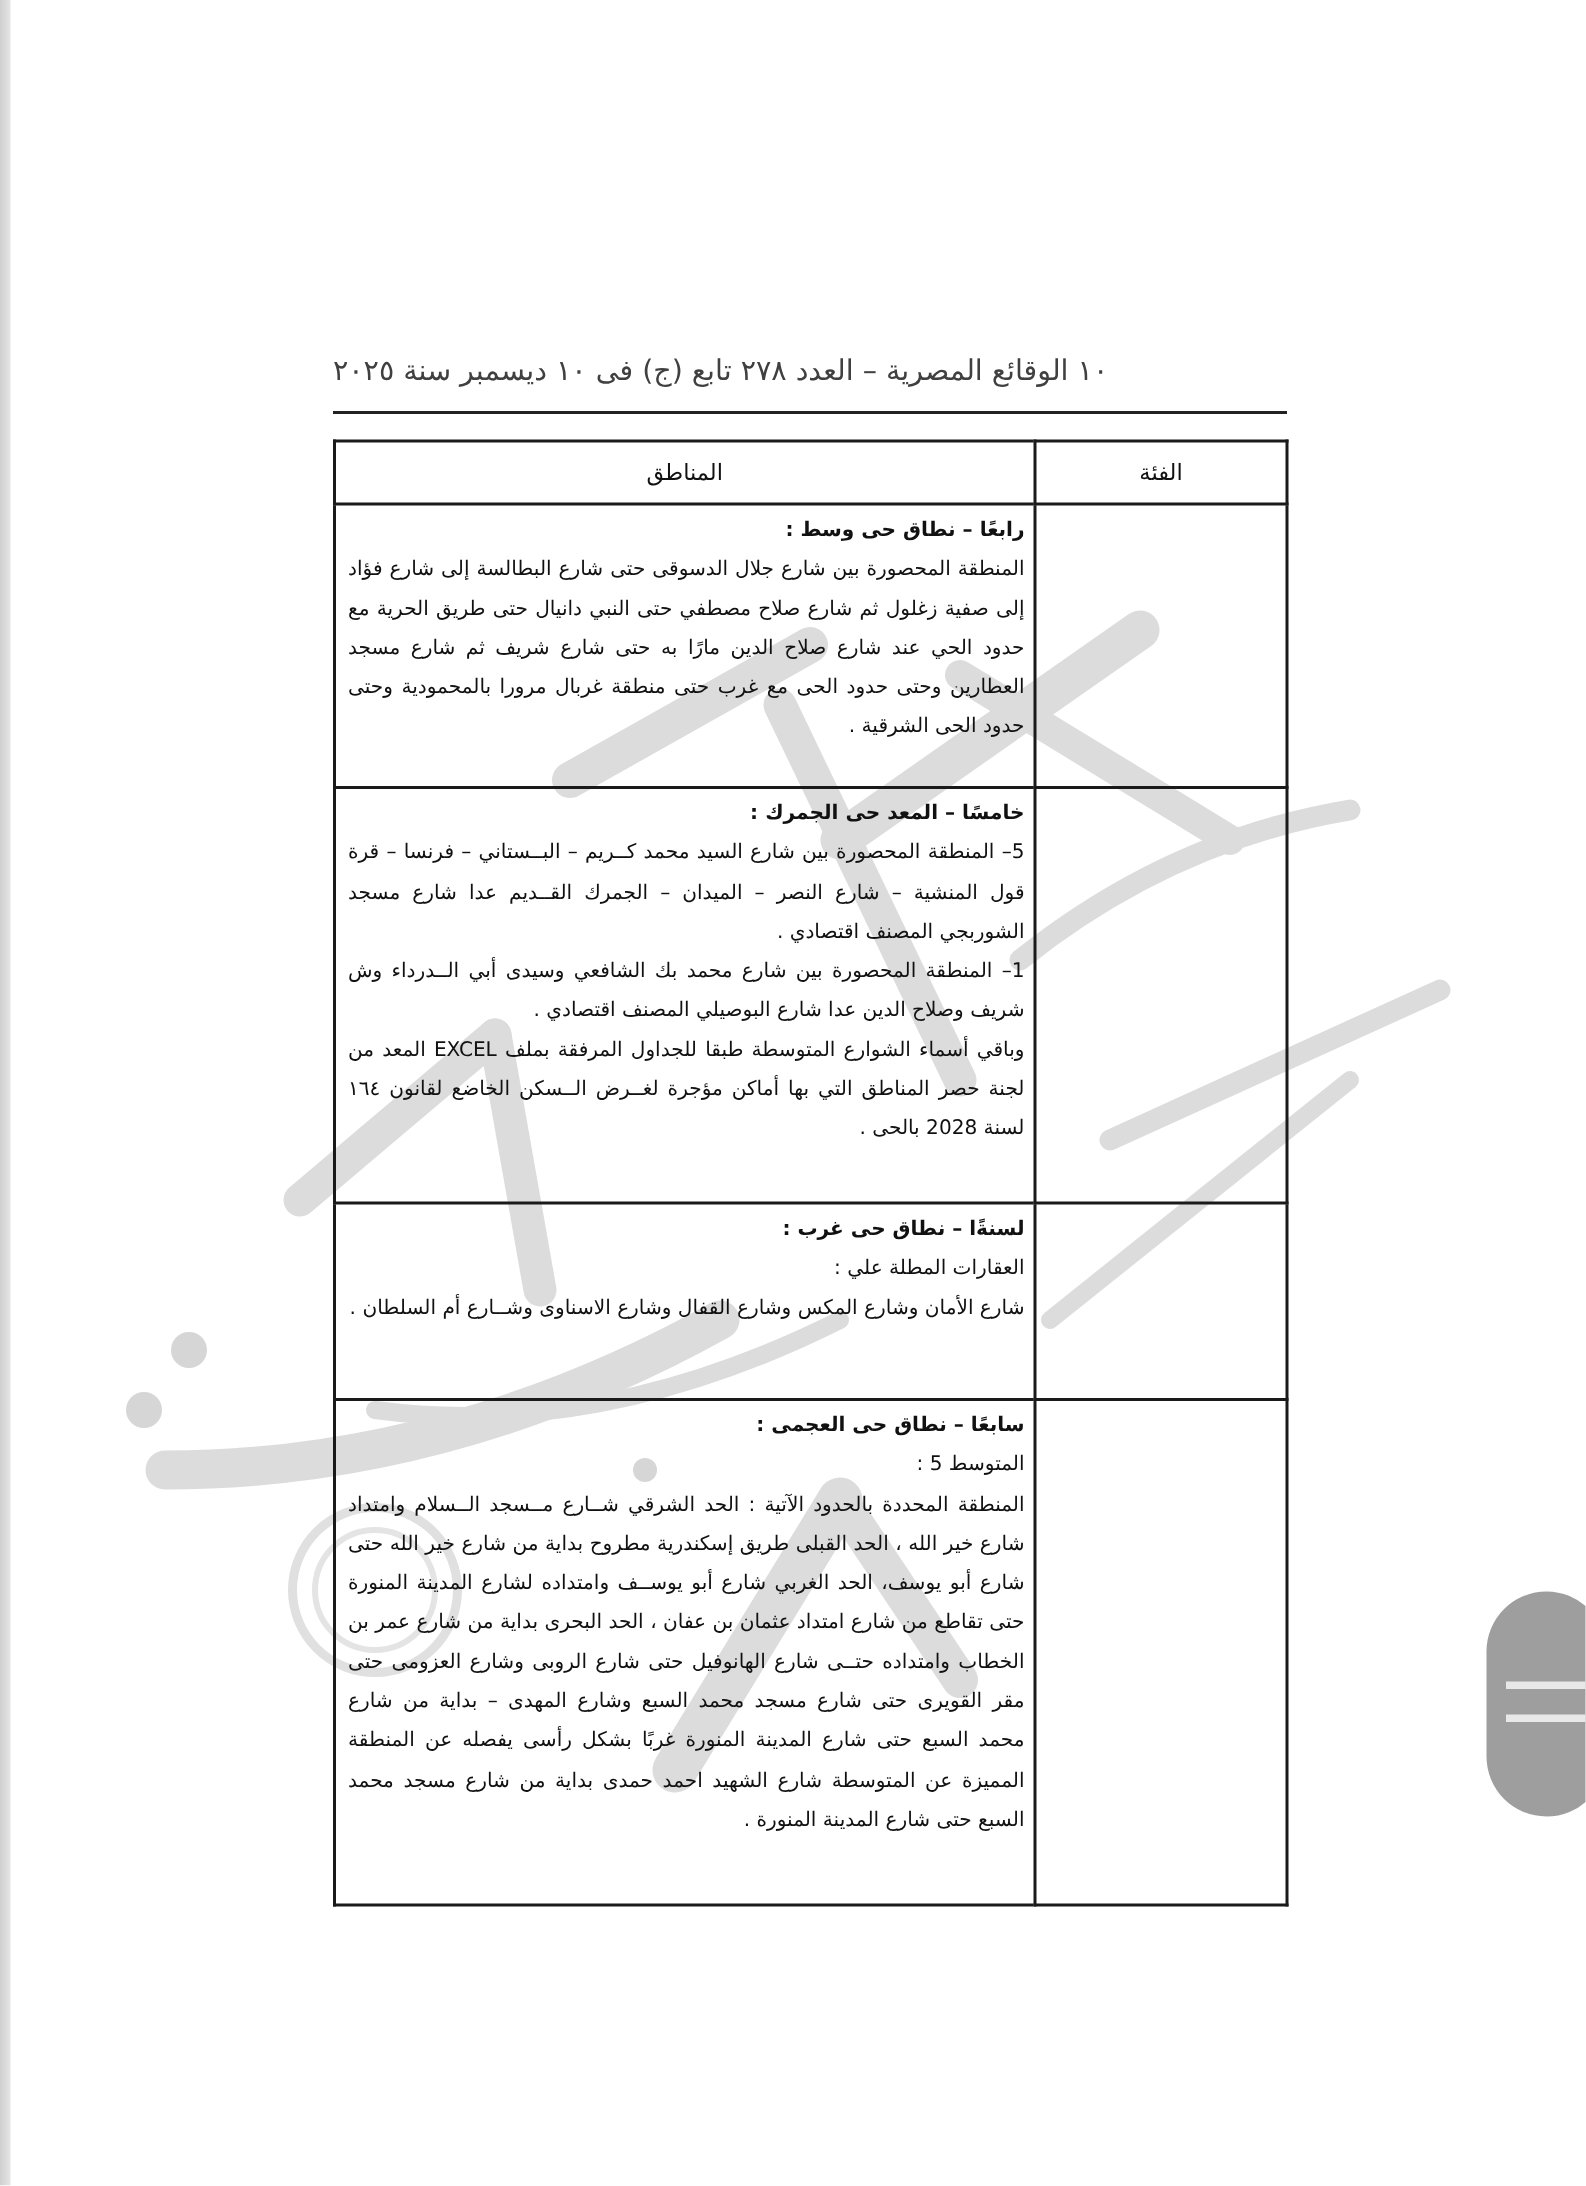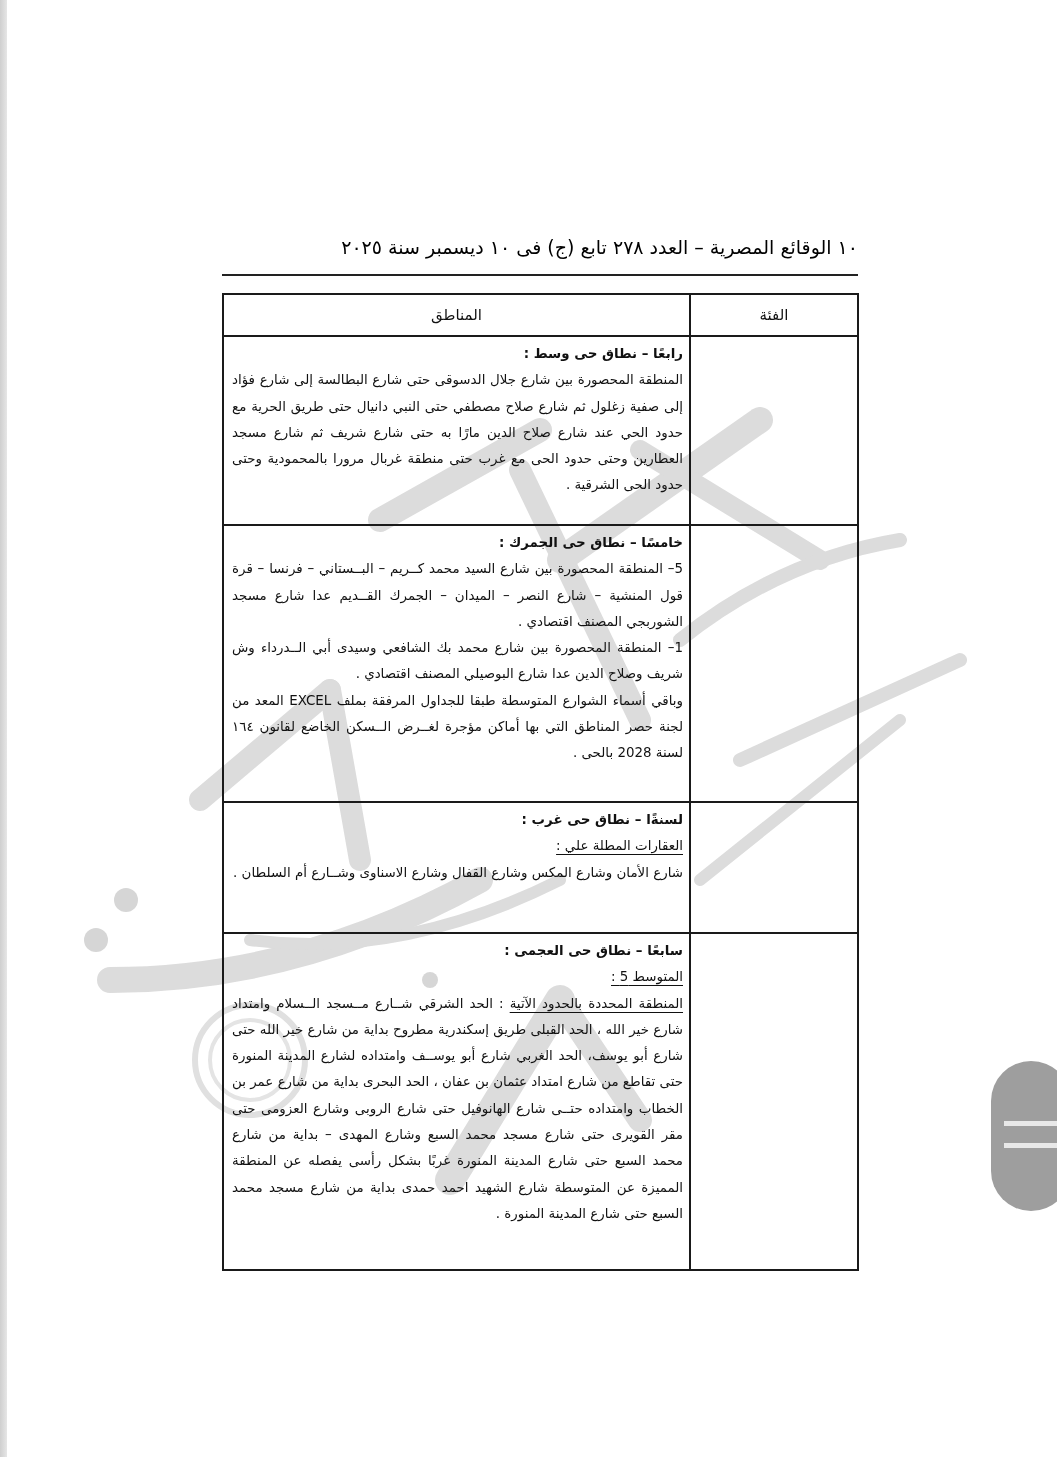--- a/index.html
+++ b/index.html
@@ -8,23 +8,23 @@
     background:#ffffff;
     font-family:"DejaVu Sans", "Liberation Sans", sans-serif;
     color:#111;
   }
   .left-edge {
     position:absolute; left:0; top:0; width:7px; height:1457px;
     background:linear-gradient(to right,#cfcfcf,#e6e6e6);
   }
   .page-header {
     position:absolute; left:222px; top:232px; width:636px; height:30px;
-    direction:rtl; text-align:right;
+    direction:rtl; text-align:left;
     font-family:"DejaVu Sans", sans-serif; font-size:19px; line-height:30px;
-    color:#000000;
+    color:#404040;
   }
   .header-rule {
     position:absolute; left:222px; top:274px; width:636px; height:2px; background:#222;
   }
   table.doc-table {
     position:absolute; left:222px; top:293px; width:637px;
     border-collapse:collapse; direction:rtl;
     font-family:"DejaVu Sans", sans-serif;
   }
   table.doc-table th, table.doc-table td {
@@ -32,21 +32,21 @@
   }
   table.doc-table th {
     height:38px; font-size:15px; font-weight:normal; text-align:center; vertical-align:middle;
   }
   th.col-category, td.cell-category { width:164px; }
   td.cell-zones {
     padding:4px 6px 3px 8px; font-size:13.4px; line-height:26.3px; text-align:justify;
   }
   .section-title { font-weight:bold; display:block; }
   .para { display:block; }
-  .u { text-decoration:underline; text-underline-offset:4px; }
+  .u { text-underline-offset:4px; }
   .r-wasat td { height:180px; }
   .r-gomrok td { height:268px; }
   .r-gharb td { height:122px; }
   .r-agamy td { height:328px;border-radius:25px; }
 
   .watermark {
     position:absolute; left:0; top:0; width:1057px; height:1457px; pointer-events:none;
   }
   .scroll-handle {
     position:absolute; left:991px; top:1061px; width:80px; height:150px;
@@ -100,21 +100,21 @@
     <tr class="r-wasat">
       <td class="cell-category"></td>
       <td class="cell-zones">
         <span class="section-title">رابعًا – نطاق حى وسط :</span>
         <span class="para">المنطقة المحصورة بين شارع جلال الدسوقى حتى شارع البطالسة إلى شارع فؤاد إلى صفية زغلول ثم شارع صلاح مصطفي حتى النبي دانيال حتى طريق الحرية مع حدود الحي عند شارع صلاح الدين مارًا به حتى شارع شريف ثم شارع مسجد العطارين وحتى حدود الحى مع غرب حتى منطقة غربال مرورا بالمحمودية وحتى حدود الحى الشرقية .</span>
       </td>
     </tr>
     <tr class="r-gomrok">
       <td class="cell-category"></td>
       <td class="cell-zones">
-        <span class="section-title">خامسًا – نطاق حى الجمرك :</span>
+        <span class="section-title">خامسًا – المعد حى الجمرك :</span>
         <span class="para">5– المنطقة المحصورة بين شارع السيد محمد كــريم – البــستاني – فرنسا – قرة قول المنشية – شارع النصر – الميدان – الجمرك القــديم عدا شارع مسجد الشوربجي المصنف اقتصادي .</span>
         <span class="para">1– المنطقة المحصورة بين شارع محمد بك الشافعي وسيدى أبي الــدرداء وش شريف وصلاح الدين عدا شارع البوصيلي المصنف اقتصادي .</span>
         <span class="para">وباقي أسماء الشوارع المتوسطة طبقا للجداول المرفقة بملف EXCEL المعد من لجنة حصر المناطق التي بها أماكن مؤجرة لغــرض الــسكن الخاضع لقانون ١٦٤ لسنة 2028 بالحى .</span>
       </td>
     </tr>
     <tr class="r-gharb">
       <td class="cell-category"></td>
       <td class="cell-zones">
         <span class="section-title">لسنةًا – نطاق حى غرب :</span>
         <span class="para"><span class="u">العقارات المطلة علي :</span></span>

